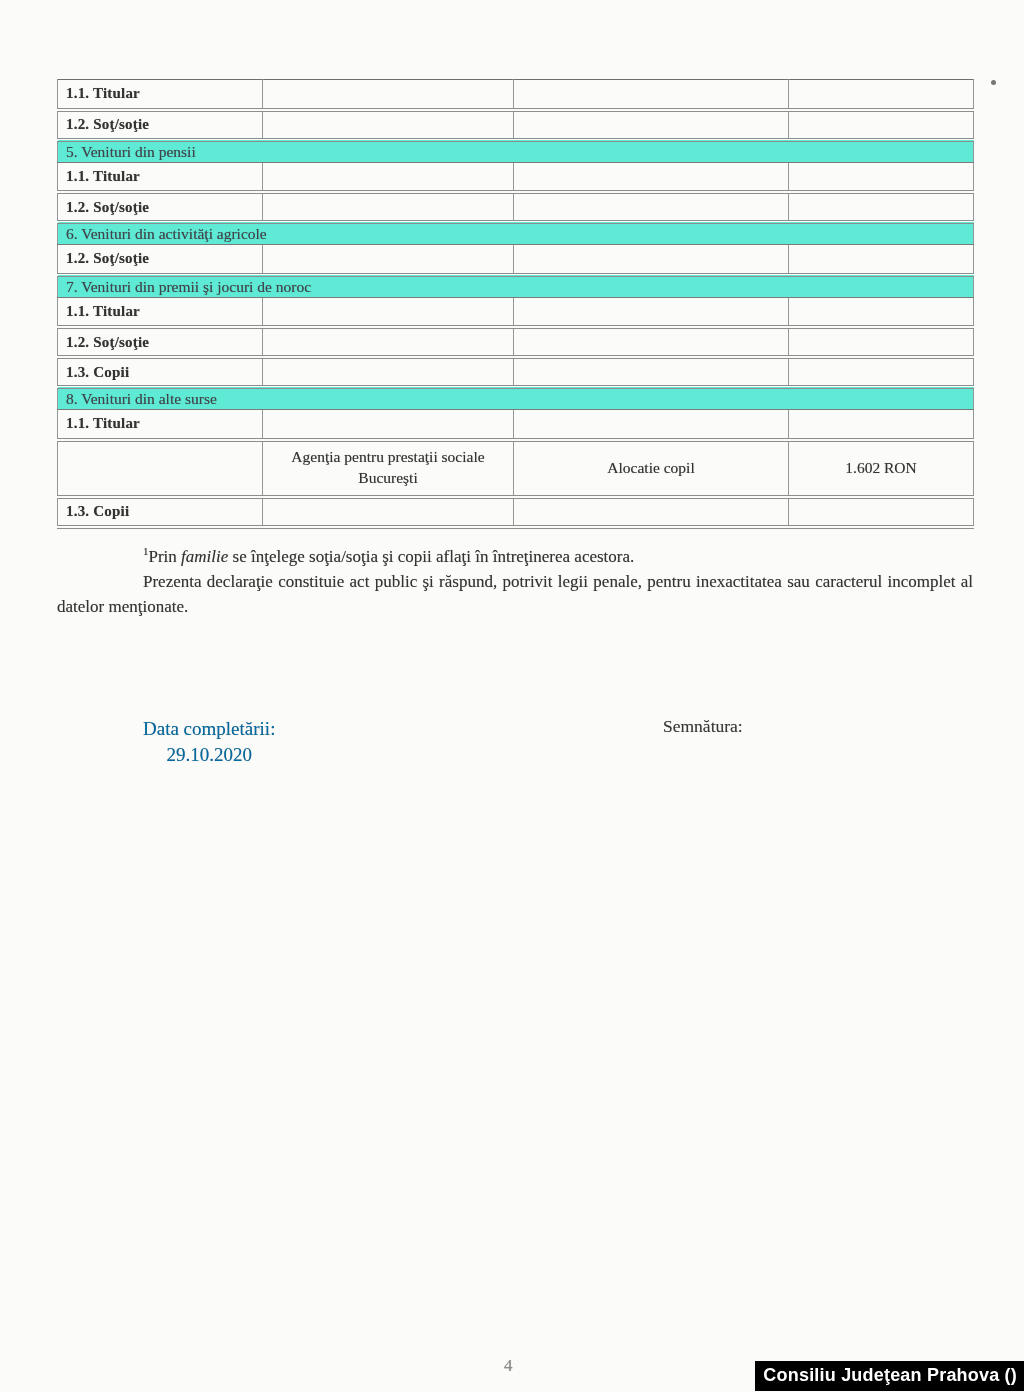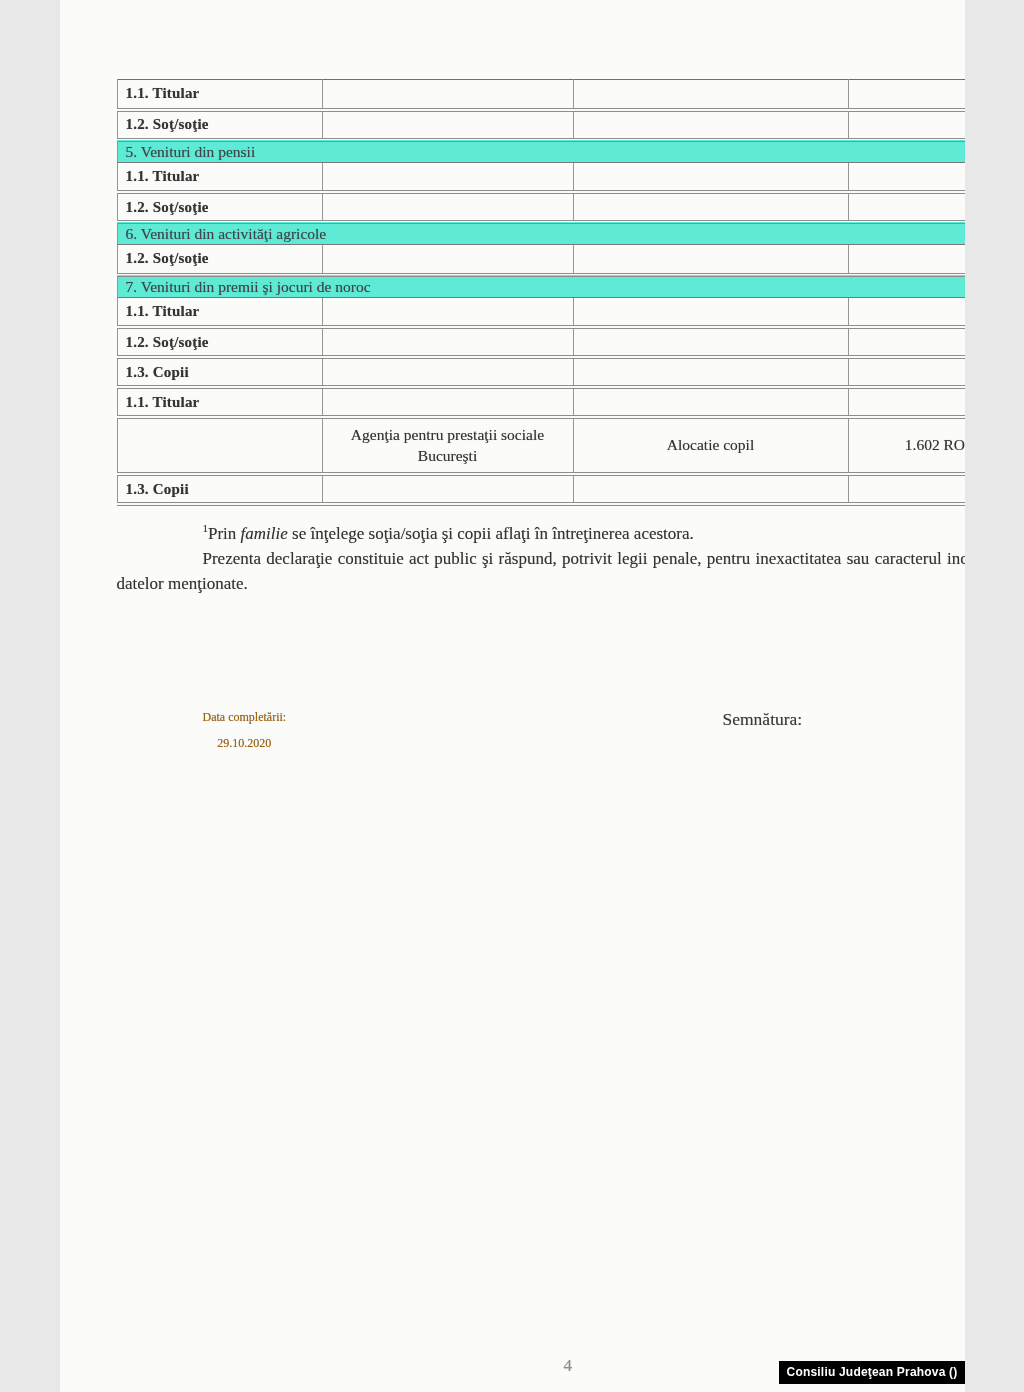--- a/index.html
+++ b/index.html
@@ -2,21 +2,21 @@
 <html><head>
 <meta charset="utf-8">
 <style>
   html,body{margin:0;padding:0;}
   body{
     background:#e8e8e8;
     font-family:"Liberation Serif","DejaVu Serif",serif;
   }
   .page{
     position:relative;
-    width:905px;
+    width:1024px;
     height:1392px;
     margin:0 auto;
     background:#fbfbf9;
     overflow:hidden;
   }
   .content{
     position:absolute;
     left:57px;
     top:79px;
     width:916px;
@@ -78,49 +78,49 @@
   .para sup{font-size:11px;line-height:0;}
   .para em{font-style:italic;}
   
   .sign-row{
     position:relative;
     margin-top:97px;
     height:70px;
   }
   .date-block{
     position:absolute;
-    left:86px;top:11px;
+    left:86px;top:0;
     text-align:center;
-    font-size:12px;
-    color:#a16207;
+    font-size:19px;
+    color:#0369a1;
     line-height:26px;
     text-shadow:0 0 0.7px rgba(60,60,60,.45);
   }
   .sig-block{
     position:absolute;
-    left:606px;top:16px;
+    left:606px;top:0;
     font-size:17.5px;
     color:#3a3a3a;
     text-shadow:0 0 0.7px rgba(60,60,60,.45);
   }
   
   .page-number{
     position:absolute;
     left:504px;top:1356px;
     font-size:17px;
     color:#8d8d8d;
     text-shadow:0 0 0.8px rgba(120,120,120,.6);
   }
   .watermark{
     position:absolute;
     right:0;top:1361px;
     background:#000;
     color:#fff;
     font-family:"Liberation Sans","DejaVu Sans",sans-serif;
-    font-size:12px;
+    font-size:18px;
     font-weight:bold;
     padding:4px 7px 5px 8px;
     letter-spacing:.2px;
     white-space:nowrap;
   }
   .speck{
     position:absolute;
     left:991px;top:80px;
     width:5px;height:5px;
     background:#4a4a4a;
@@ -192,20 +192,23 @@
             <td class="c1"></td>
             <td class="c2"></td>
             <td class="c3"></td>
           </tr>
           <tr class="label-row">
             <td class="c0">1.3. Copii</td>
             <td class="c1"></td>
             <td class="c2"></td>
             <td class="c3"></td>
           </tr>
+          <tr class="section-row">
+            <td colspan="4">8. Venituri din alte surse</td>
+          </tr>
           <tr class="label-row">
             <td class="c0">1.1. Titular</td>
             <td class="c1"></td>
             <td class="c2"></td>
             <td class="c3"></td>
           </tr>
           <tr class="data-row">
             <td class="c0"></td>
             <td class="c1">Agenţia pentru prestaţii sociale Bucureşti</td>
             <td class="c2">Alocatie copil</td>

